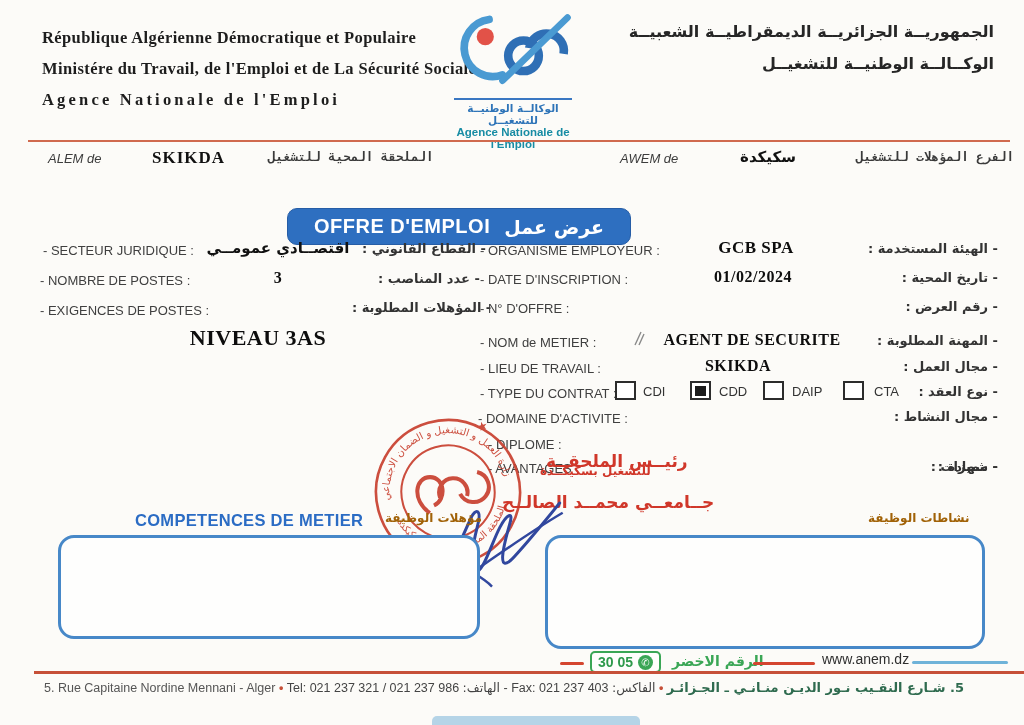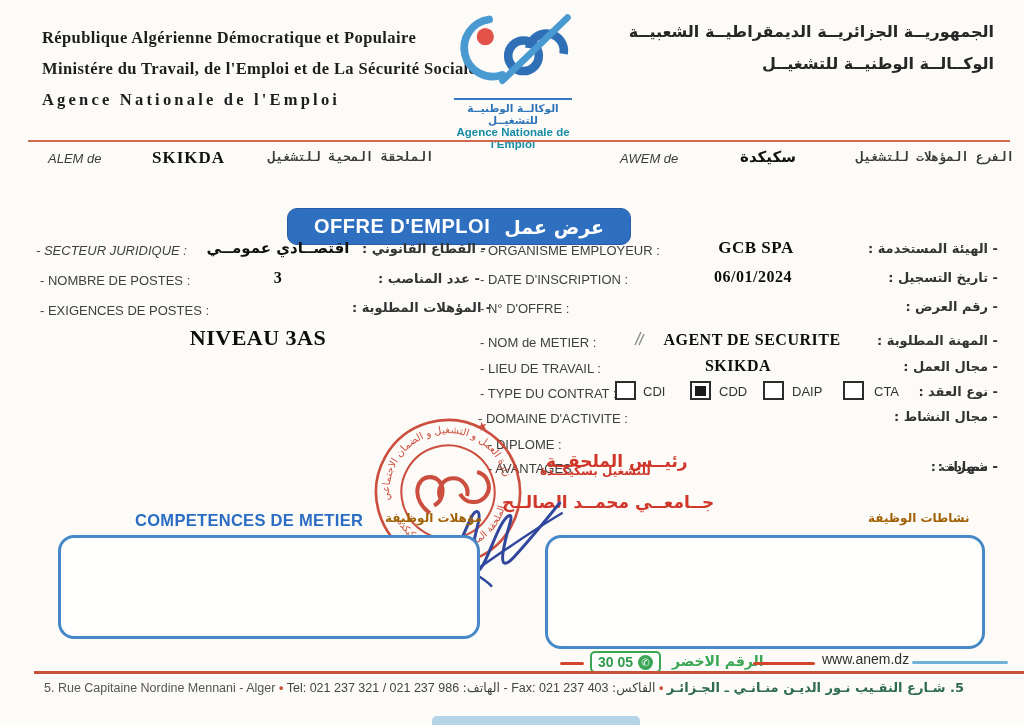--- a/index.html
+++ b/index.html
@@ -87,39 +87,39 @@
   <span class="abs ar-lbl ar" style="left:268px;top:149px;">الملحقة المحية للتشغيل</span>
   <span class="abs small-lbl" style="left:620px;top:151px;">AWEM de</span>
   <span class="abs val-ar ar" style="left:768px;top:148px;">سكيكدة</span>
   <span class="abs ar-lbl ar" style="left:856px;top:149px;">الفرع المؤهلات للتشغيل</span>
 
   <div class="abs pill" style="left:287px;top:182px;width:344px;height:37px;margin-top:26px;">
     <span class="fr">OFFRE D'EMPLOI</span>
     <span class="arx ar">عرض عمل</span>
   </div>
 
-  <span class="abs flabel" style="left:36px;top:243px;font-style:italic;">- SECTEUR JURIDIQUE :</span>
+  <span class="abs flabel" style="left:43px;top:243px;">- SECTEUR JURIDIQUE :</span>
   <span class="abs val-ar ar" style="left:278px;top:239px;">اقتصــادي عمومــي</span>
   <span class="abs alabel ar" style="left:362px;top:241px;">- القطاع القانوني :</span>
 
   <span class="abs flabel" style="left:40px;top:273px;">- NOMBRE DE POSTES :</span>
   <span class="abs val-serif" style="left:278px;top:269px;">3</span>
   <span class="abs alabel ar" style="left:378px;top:271px;">- عدد المناصب :</span>
 
   <span class="abs flabel" style="left:40px;top:303px;">- EXIGENCES DE POSTES :</span>
   <span class="abs alabel ar" style="left:352px;top:300px;">- المؤهلات المطلوبة :</span>
   <span class="abs val-serif" style="left:258px;top:325px;font-size:22px;">NIVEAU 3AS</span>
 
   <span class="abs flabel" style="left:480px;top:243px;">- ORGANISME EMPLOYEUR :</span>
   <span class="abs val-serif" style="left:756px;top:238px;font-size:17px;">GCB SPA</span>
   <span class="abs alabel ar" style="right:26px;top:241px;">- الهيئة المستخدمة :</span>
 
   <span class="abs flabel" style="left:480px;top:272px;">- DATE D'INSCRIPTION :</span>
-  <span class="abs val-serif" style="left:753px;top:268px;">06/01/2024</span>
-  <span class="abs alabel ar" style="right:26px;top:270px;">- تاريخ التسجيل :</span>
+  <span class="abs val-serif" style="left:753px;top:268px;">01/02/2024</span>
+  <span class="abs alabel ar" style="right:26px;top:270px;">- تاريخ المحية :</span>
 
   <span class="abs flabel" style="left:480px;top:301px;text-align:right;">- N° D'OFFRE :</span>
   <span class="abs alabel ar" style="right:26px;top:299px;">- رقم العرض :</span>
 
   <span class="abs flabel" style="left:480px;top:335px;">- NOM de METIER :</span>
   <span class="abs val-serif" style="left:752px;top:331px;">AGENT DE SECURITE</span>
   <span class="abs alabel ar" style="right:26px;top:333px;">- المهنة المطلوبة :</span>
 
   <svg class="abs" style="left:632px;top:330px;" width="14" height="18">
     <path d="M3,15 L9,2 M7,15 L12,4" stroke="#8a8a8a" stroke-width="1.4" fill="none"></path>

